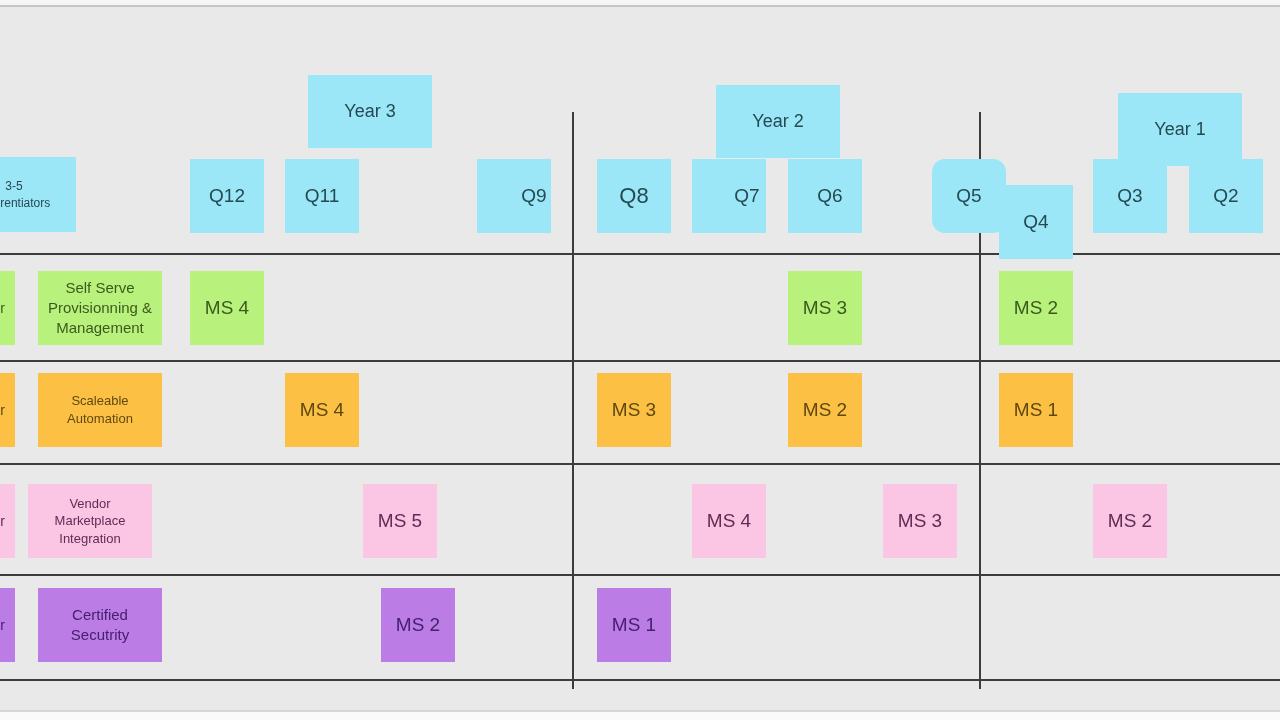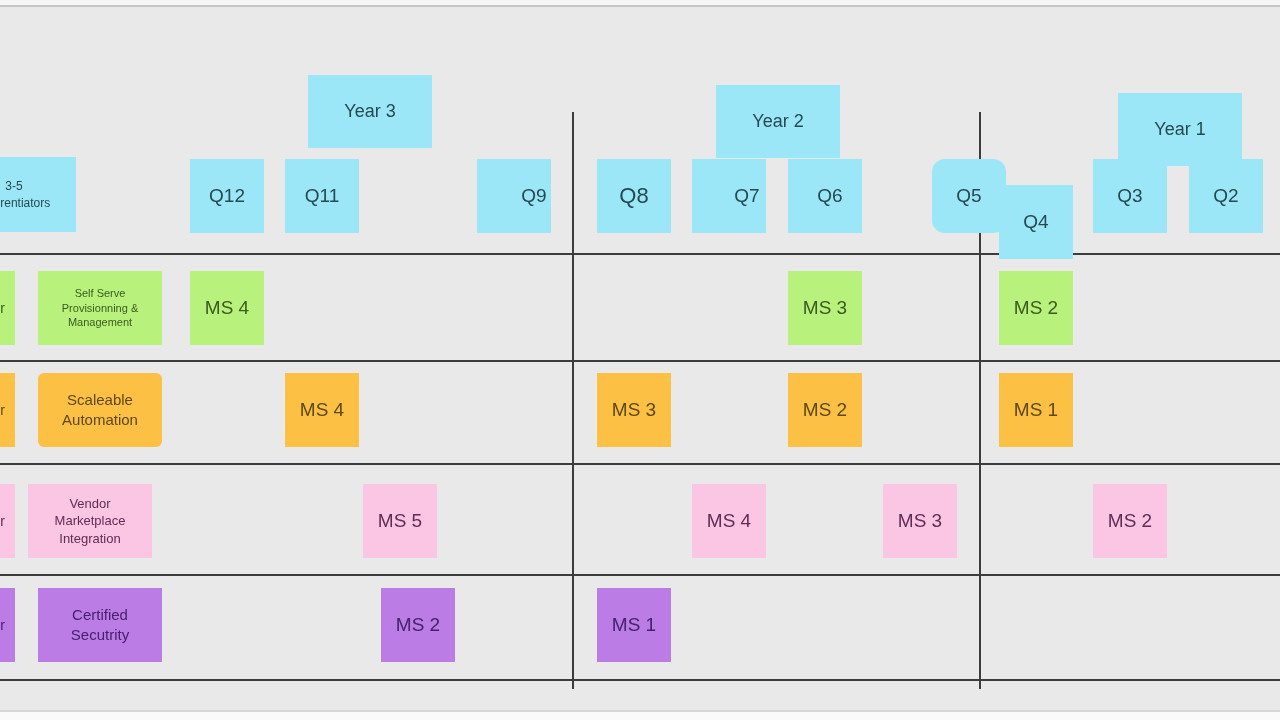--- a/index.html
+++ b/index.html
@@ -42,28 +42,28 @@
       <div class="sticky" style="left: 692px; top: 159px; width: 74px; height: 74px; background: rgb(155, 231, 248); color: rgb(37, 74, 82); font-size: 19px; padding-left: 36px;">Q7</div>
       <div class="sticky" style="left: 788px; top: 159px; width: 74px; height: 74px; background: rgb(155, 231, 248); color: rgb(37, 74, 82); font-size: 19px; padding-left: 10px;">Q6</div>
       <div class="sticky" style="left: 932px; top: 159px; width: 74px; height: 74px; background: rgb(155, 231, 248); color: rgb(37, 74, 82); font-size: 19px; border-radius: 13px;">Q5</div>
       <div class="sticky" style="left: 1118px; top: 75px; width: 124px; height: 73px; background: rgb(155, 231, 248); color: rgb(37, 74, 82); font-size: 18px; margin-top: 18px;">Year 1</div>
       <div class="sticky" style="left: 999px; top: 169px; width: 74px; height: 74px; background: rgb(155, 231, 248); color: rgb(37, 74, 82); font-size: 19px; margin-top: 16px;">Q4</div>
       <div class="sticky" style="left: 1093px; top: 159px; width: 74px; height: 74px; background: rgb(155, 231, 248); color: rgb(37, 74, 82); font-size: 19px;">Q3</div>
       <div class="sticky" style="left: 1189px; top: 159px; width: 74px; height: 74px; background: rgb(155, 231, 248); color: rgb(37, 74, 82); font-size: 19px;">Q2</div>
       <div class="sticky" style="left: -48px; top: 157px; width: 124px; height: 75px; background: rgb(155, 231, 248); color: rgb(37, 74, 82); font-size: 12px;">3-5
 differentiators</div>
       <div class="sticky edge" style="left: -59px; top: 271px; width: 74px; height: 74px; background: rgb(184, 241, 124); color: rgb(60, 90, 30); font-size: 14px;">r</div>
-      <div class="sticky" style="left: 38px; top: 271px; width: 124px; height: 74px; background: rgb(184, 241, 124); color: rgb(60, 90, 30); font-size: 11px;">Self Serve
+      <div class="sticky" style="left: 38px; top: 271px; width: 124px; height: 74px; background: rgb(184, 241, 124); color: rgb(60, 90, 30); font-size: 15px;">Self Serve
 Provisionning &amp;
 Management</div>
       <div class="sticky" style="left: 190px; top: 271px; width: 74px; height: 74px; background: rgb(184, 241, 124); color: rgb(60, 90, 30); font-size: 19px;">MS 4</div>
       <div class="sticky" style="left: 788px; top: 271px; width: 74px; height: 74px; background: rgb(184, 241, 124); color: rgb(60, 90, 30); font-size: 19px;">MS 3</div>
       <div class="sticky" style="left: 999px; top: 271px; width: 74px; height: 74px; background: rgb(184, 241, 124); color: rgb(60, 90, 30); font-size: 19px;">MS 2</div>
       <div class="sticky edge" style="left: -59px; top: 373px; width: 74px; height: 74px; background: rgb(252, 193, 68); color: rgb(95, 72, 15); font-size: 14px;">r</div>
-      <div class="sticky" style="left: 38px; top: 373px; width: 124px; height: 74px; background: rgb(252, 193, 68); color: rgb(95, 72, 15); font-size: 15px; border-radius: 6px;">Scaleable
+      <div class="sticky" style="left: 38px; top: 373px; width: 124px; height: 74px; background: rgb(252, 193, 68); color: rgb(95, 72, 15); font-size: 13px;">Scaleable
 Automation</div>
       <div class="sticky" style="left: 285px; top: 373px; width: 74px; height: 74px; background: rgb(252, 193, 68); color: rgb(95, 72, 15); font-size: 19px;">MS 4</div>
       <div class="sticky" style="left: 597px; top: 373px; width: 74px; height: 74px; background: rgb(252, 193, 68); color: rgb(95, 72, 15); font-size: 19px;">MS 3</div>
       <div class="sticky" style="left: 788px; top: 373px; width: 74px; height: 74px; background: rgb(252, 193, 68); color: rgb(95, 72, 15); font-size: 19px;">MS 2</div>
       <div class="sticky" style="left: 999px; top: 373px; width: 74px; height: 74px; background: rgb(252, 193, 68); color: rgb(95, 72, 15); font-size: 19px;">MS 1</div>
       <div class="sticky edge" style="left: -59px; top: 484px; width: 74px; height: 74px; background: rgb(251, 198, 228); color: rgb(95, 44, 85); font-size: 14px;">r</div>
       <div class="sticky" style="left: 28px; top: 484px; width: 124px; height: 74px; background: rgb(251, 198, 228); color: rgb(95, 44, 85); font-size: 13px;">Vendor
 Marketplace
 Integration</div>
       <div class="sticky" style="left: 363px; top: 484px; width: 74px; height: 74px; background: rgb(251, 198, 228); color: rgb(95, 44, 85); font-size: 19px;">MS 5</div>

